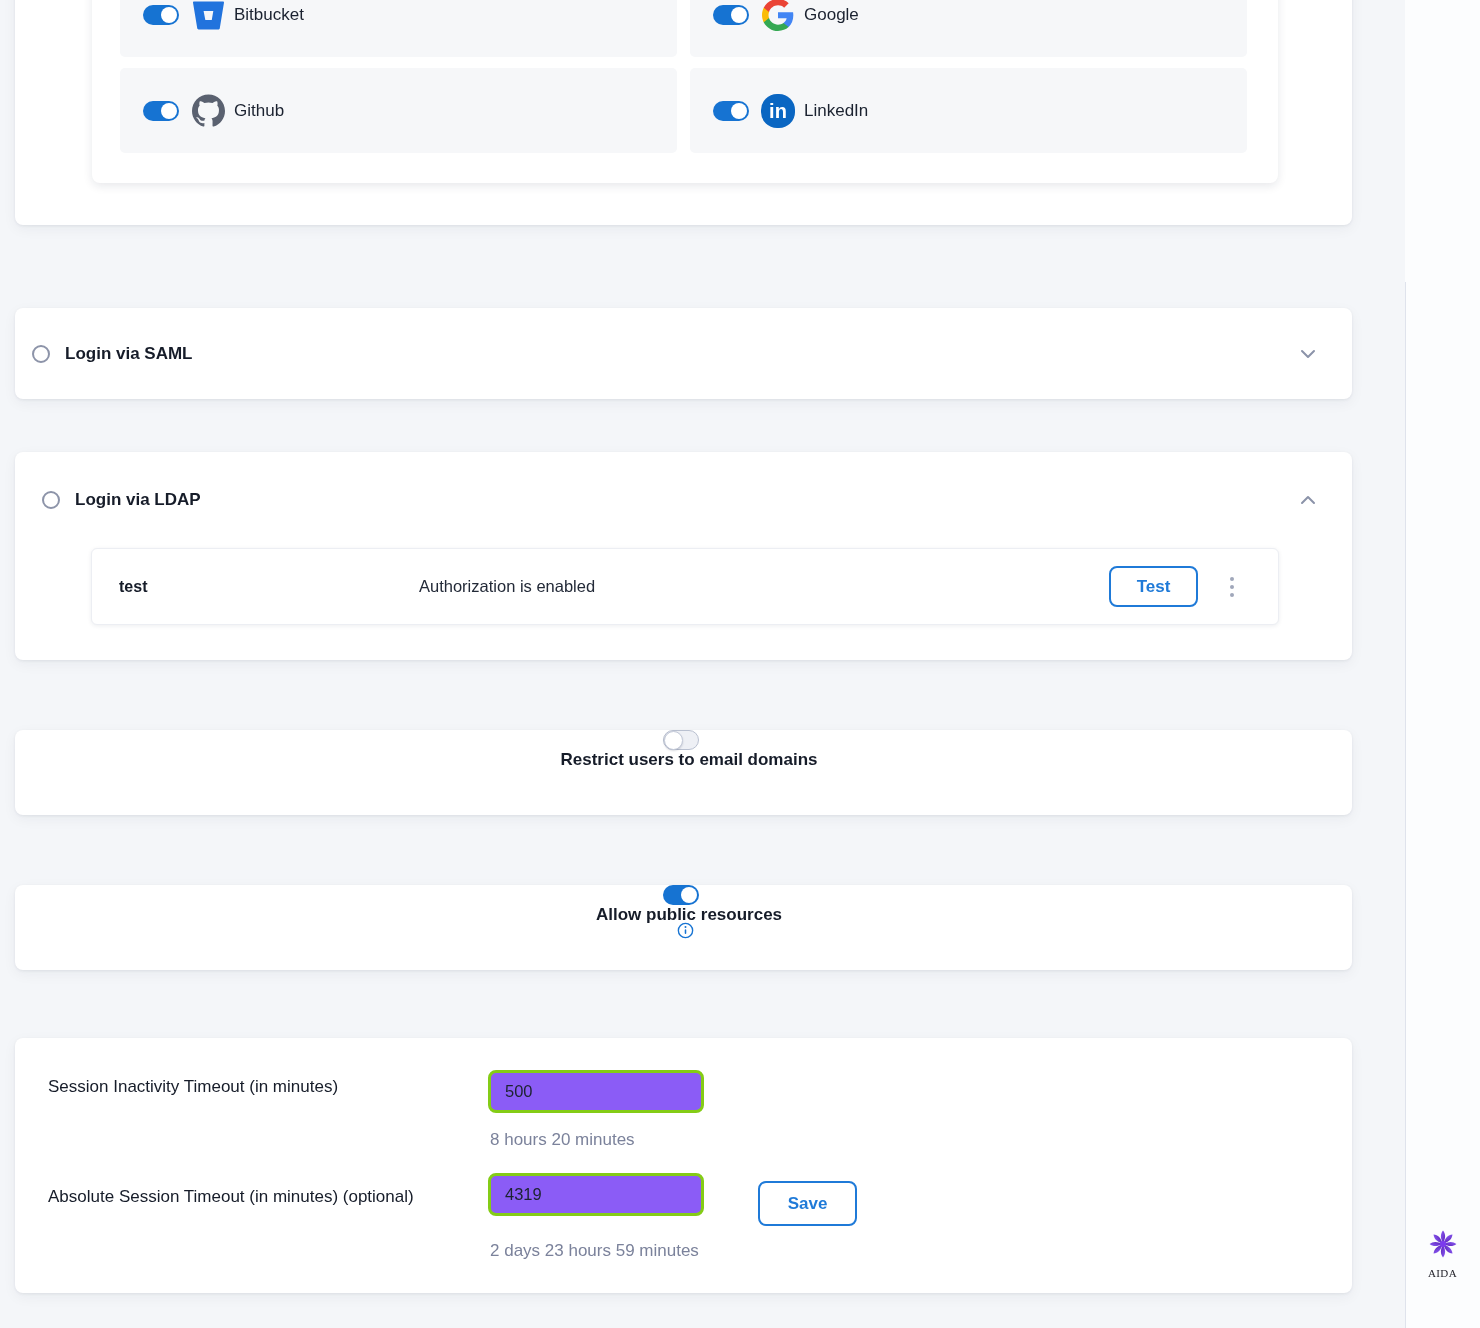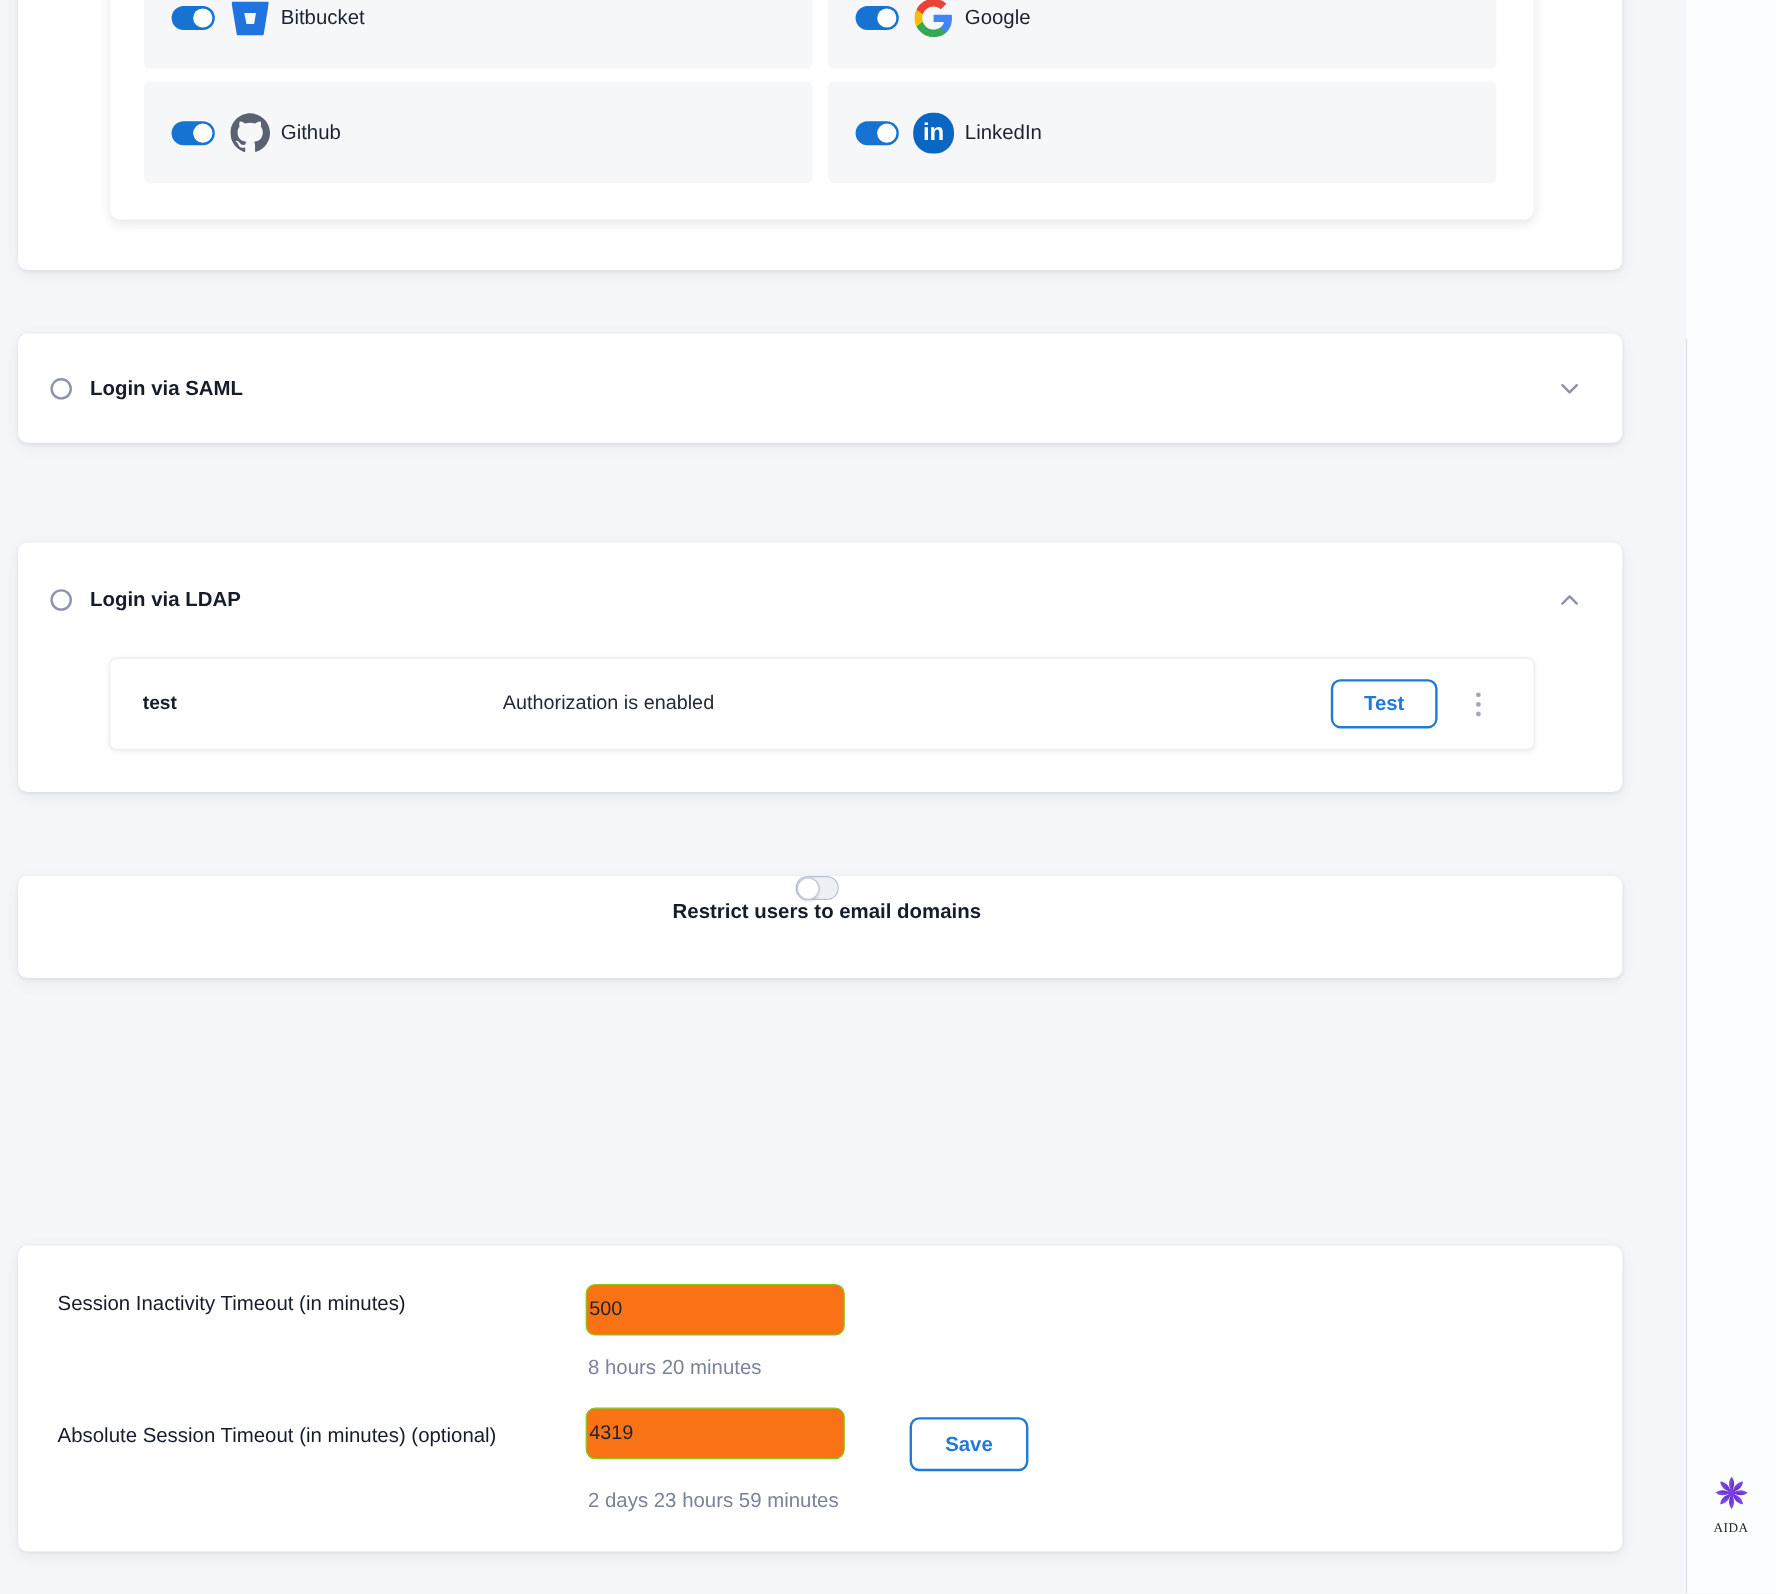--- a/index.html
+++ b/index.html
@@ -46,21 +46,21 @@
   .toggle { width:36px; height:20px; border-radius:10px; position:relative; flex:0 0 auto; cursor:pointer; }
   .toggle.on { background:#1673d2; }
   .toggle.on::after { content:""; position:absolute; top:2px; right:2px; width:16px; height:16px; border-radius:50%; background:#fff; }
   .toggle.off { background:#eef0f5; border:1px solid #b9c0d0; }
   .toggle.off::after { content:""; position:absolute; top:0px; left:0px; width:17px; height:17px; border-radius:50%; background:#fff; border:1px solid #c3c9d8; box-shadow:0 1px 2px rgba(24,34,63,.18); }
 
   
   .radio { width:18px; height:18px; border-radius:50%; border:2px solid #8d94a9; background:#fff; flex:0 0 auto; }
 
   
-  .saml-card { top:278px; height:91px; display:flex; align-items:center; padding:0 36px 0 27px; }
+  .saml-card { top:308px; height:91px; display:flex; align-items:center; padding:0 36px 0 17px; }
   .ldap-card { top:452px; height:208px; }
   .card-header { height:96px; display:flex; align-items:center; padding:0 36px 0 27px; }
   .hdr-label { margin-left:15px; font-size:17px; font-weight:700; color:#161c29; }
   .hdr-spacer { flex:1; }
   .chev { display:flex; align-items:center; }
 
   
   .ldap-row {
     margin-left:76px; width:1188px; height:77px; background:#fff;
     border:1px solid #eceef3; border-radius:6px;
@@ -84,22 +84,22 @@
   .toggle-card .tlabel { margin-left:16px; font-size:17px; font-weight:700; color:#161c29; }
   .info-ic { margin-left:8px; position:relative; top:-3px; display:inline-flex; cursor:pointer; }
 
   
   .session-card { top:1038px; height:255px; }
   .s-label { position:absolute; left:33px; font-size:17px; font-weight:400; color:#161c29; line-height:24px; }
   .s-label.l1 { top:37px; }
   .s-label.l2 { top:147px; width:400px; }
   .s-input {
     position:absolute; left:473px; width:216px; height:43px;
-    border:1px solid #84cc16; border-radius:8px; background:#f97316;
-    font-family:inherit; font-size:16.5px; color:#1c2330; padding:0 2px; outline:none;
+    border:3px solid #84cc16; border-radius:8px; background:#8b5cf6;
+    font-family:inherit; font-size:16.5px; color:#1c2330; padding:0 14px; outline:none;
   }
   .s-input.i1 { top:32px; }
   .s-input.i2 { top:135px; }
   .s-hint { position:absolute; left:475px; font-size:17px; color:#7b829b; }
   .s-hint.h1 { top:92px; }
   .s-hint.h2 { top:203px; }
   .save-btn { position:absolute; left:743px; top:143px; width:99px; height:45px; }
 
   svg { display:block; }
 </style>
@@ -214,20 +214,31 @@
           <i></i>
         </span>
     </div>
   </div>
 
   <div class="card toggle-card restrict-card">
     <span class="toggle off"></span>
     <span class="tlabel">Restrict users to email domains</span>
   </div>
 
+  <div class="card toggle-card public-card">
+    <span class="toggle on"></span>
+    <span class="tlabel">Allow public resources</span>
+    <span class="info-ic">
+      <svg width="17" height="17" viewBox="0 0 20 20">
+        <circle cx="10" cy="10" r="8.4" fill="none" stroke="#1673d2" stroke-width="1.6"></circle>
+        <rect x="9.1" y="8.6" width="1.8" height="5.4" rx="0.9" fill="#1673d2"></rect>
+        <circle cx="10" cy="5.9" r="1.15" fill="#1673d2"></circle>
+      </svg>
+    </span>
+  </div>
 
   <div class="card session-card">
     <div class="s-label l1">Session Inactivity Timeout (in minutes)</div>
     <input class="s-input i1" type="text" value="500" style="">
     <div class="s-hint h1">8 hours 20 minutes</div>
 
     <div class="s-label l2">Absolute Session Timeout (in minutes) (optional)</div>
     <input class="s-input i2" type="text" value="4319" style="">
     <button class="btn-outline save-btn">Save</button>
     <div class="s-hint h2">2 days 23 hours 59 minutes</div>

